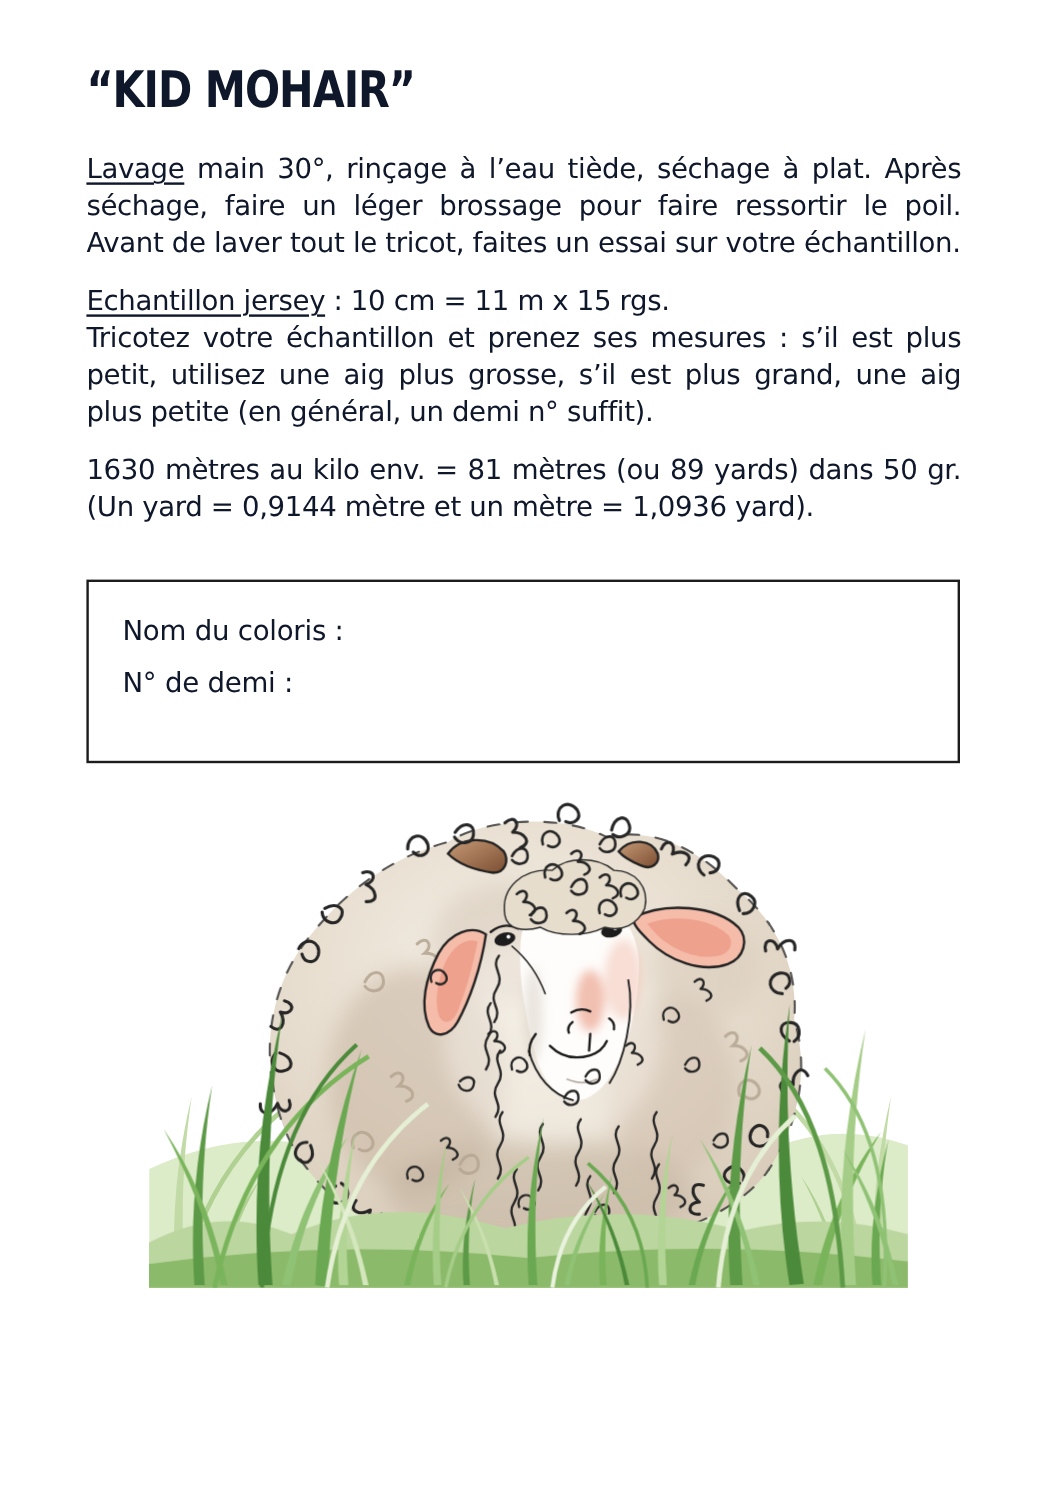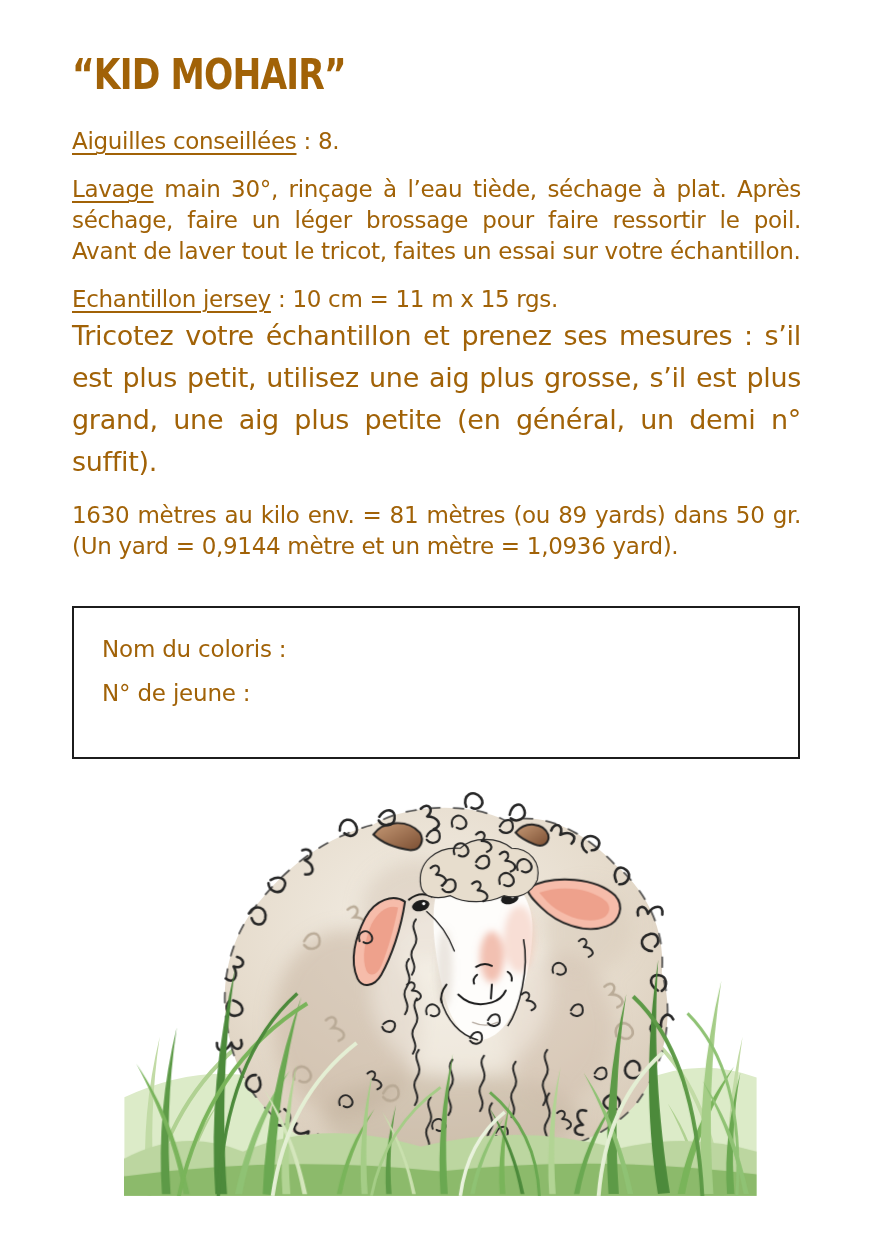--- a/index.html
+++ b/index.html
@@ -3,40 +3,40 @@
 <meta charset="utf-8">
 <style>
   html,body { margin:0; padding:0; background:#ffffff; }
   .page {
     position:relative;
     width:877px; height:1240px;
     background:#ffffff;
     box-sizing:border-box;
     padding:52px 76px 0 72px;
     font-family:"DejaVu Sans","Liberation Sans",sans-serif;
-    color:#a16207;
+    color:#0f172a;
     overflow:hidden;
   }
   h1.title {
     font-size:42px; font-weight:bold; line-height:1.1;
     margin:0 0 28px 0;
     transform:scaleX(0.82); transform-origin:left center;
     white-space:nowrap; letter-spacing:-1px;
   }
   p.para {
     font-size:23px; line-height:31px; letter-spacing:-0.3px;
     margin:0 0 17px 0;
     text-align:justify;
     hyphens:none;
   }
   p.para.noj { text-align:left; }
   .u { text-decoration:underline; text-decoration-thickness:2px; text-underline-offset:4px; }
   .gauge-block { margin:12px 0 17px 0; }
   .gauge-block .line1 { font-size:23px; line-height:31px; letter-spacing:-0.3px; margin:0; }
-  .gauge-block .note  { font-size:27px; line-height:42px; letter-spacing:-0.3px; margin:0; text-align:justify; }
+  .gauge-block .note  { font-size:23px; line-height:31px; letter-spacing:-0.3px; margin:0; text-align:justify; }
   .color-box {
     box-sizing:border-box;
     width:728px; height:153px;
     margin-top:44px;
     border:2px solid #1c1c1c;
     padding:26px 0 0 28px;
   }
   .color-box p {
     font-size:23px; line-height:30px; letter-spacing:-0.2px;
     margin:0 0 14px 0;
@@ -48,34 +48,33 @@
   .illustration svg { display:block; width:100%; height:100%; }
 </style>
 </head>
 <body>
 
 <div class="page">
 
   <h1 class="title">“KID MOHAIR”</h1>
 
 
-  <p class="para noj"><span class="u">Aiguilles conseillées</span><span> : 8.</span></p>
 
   <p class="para"><span class="u">Lavage</span><span> main 30°, rinçage à l’eau tiède, séchage à plat. Après séchage, faire un léger brossage pour faire ressortir le poil. Avant de laver tout le tricot, faites un essai sur votre échantillon.</span></p>
 
   <div class="gauge-block">
     <p class="line1"><span class="u">Echantillon jersey</span><span> : 10 cm = 11 m x 15 rgs.</span></p>
     <p class="note">Tricotez votre échantillon et prenez ses mesures : s’il est plus petit, utilisez une aig plus grosse, s’il est plus grand, une aig plus petite (en général, un demi n° suffit).</p>
   </div>
 
   <p class="para">1630 mètres au kilo env. = 81 mètres (ou 89 yards) dans 50 gr. (Un yard = 0,9144 mètre et un mètre = 1,0936 yard).</p>
 
   <div class="color-box">
     <p>Nom du coloris :</p>
-    <p>N° de jeune :</p>
+    <p>N° de demi :</p>
   </div>
 
   <div class="illustration">
     <svg viewBox="0 0 640 410" aria-hidden="true">
       <defs>
         <radialGradient id="fleeceG" cx="45%" cy="35%" r="80%">
           <stop offset="0" stop-color="#f4efe6"></stop>
           <stop offset="0.55" stop-color="#e6dccd"></stop>
           <stop offset="1" stop-color="#d2c3b0"></stop>
         </radialGradient>

